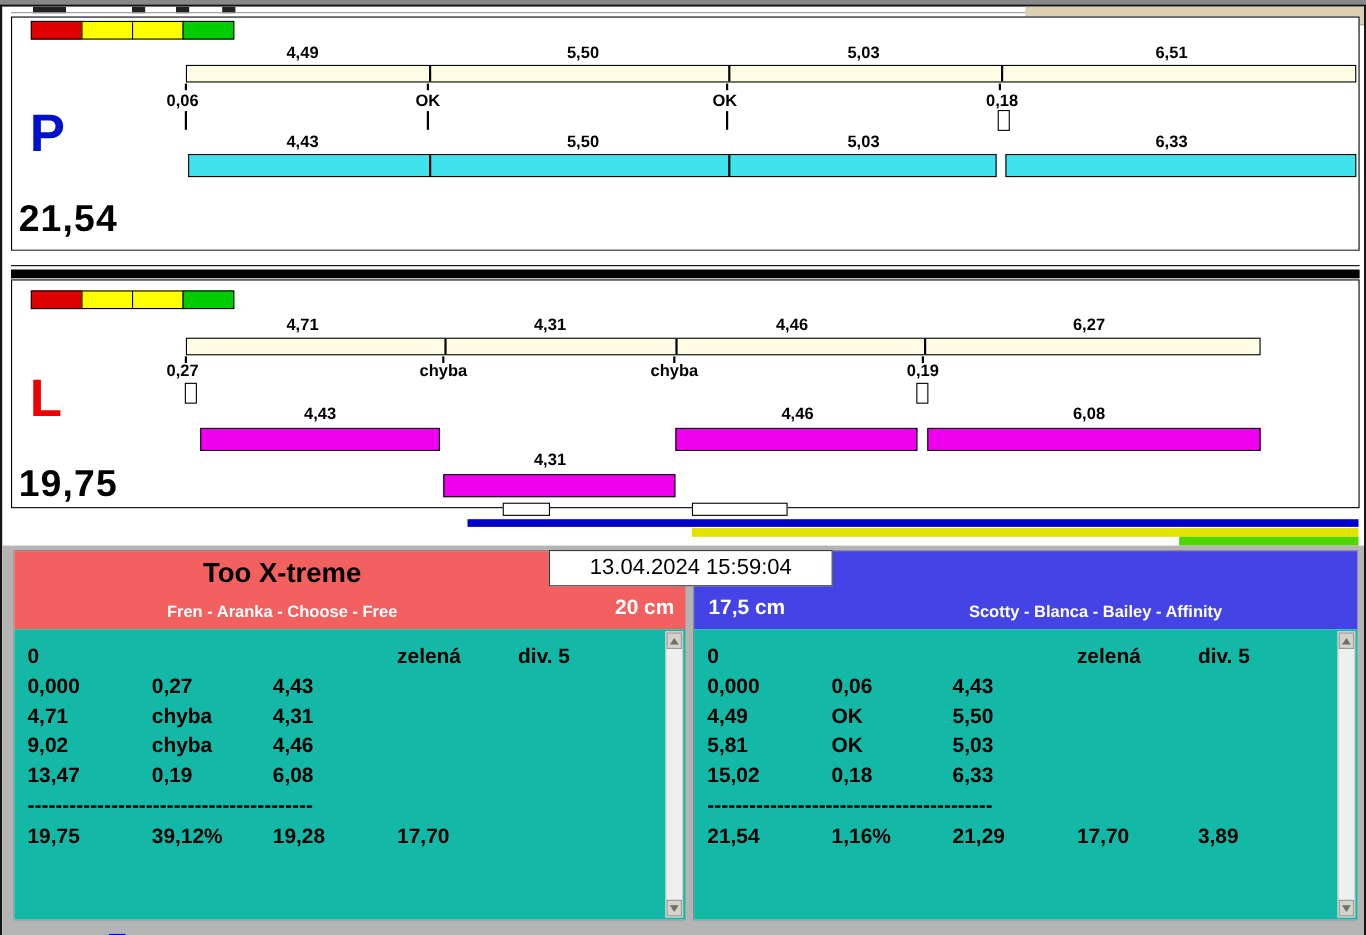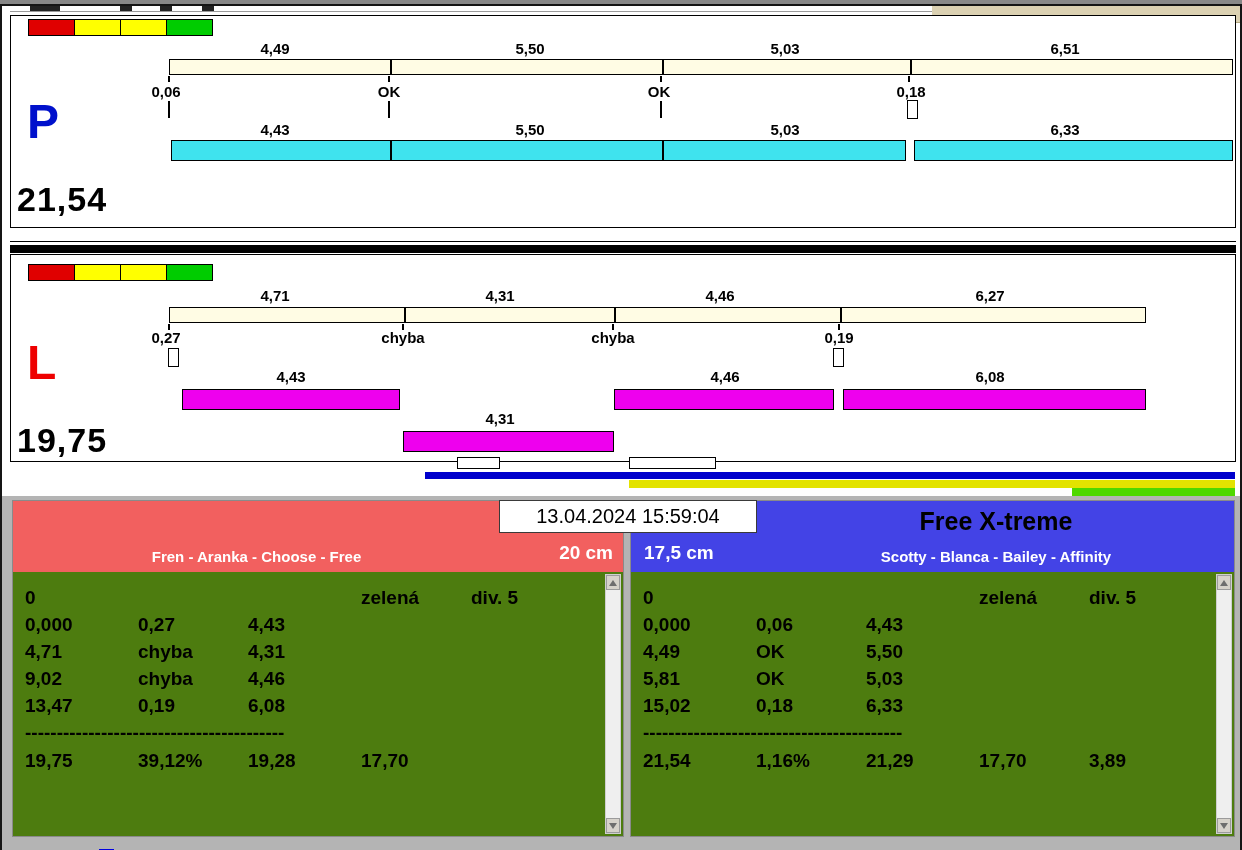--- a/index.html
+++ b/index.html
@@ -32,21 +32,21 @@
   .team.right .team-header{background:#4343e6}
   .team-title{position:absolute;top:6px;font-size:25px;font-weight:bold;text-align:center;color:#000}
   .team.left .team-title{left:0;width:487px}
   .team.right .team-title{left:125px;width:480px}
   .team-members{position:absolute;top:47px;font-size:15px;font-weight:bold;color:#fff;text-align:center;white-space:nowrap}
   .team.left .team-members{left:0;width:487px}
   .team.right .team-members{left:125px;width:480px}
   .team-height{position:absolute;top:41px;font-size:19px;font-weight:bold;color:#fff;white-space:nowrap}
   .team.left .team-height{left:505px;width:95px;text-align:right}
   .team.right .team-height{left:13px}
-  .team-body{position:absolute;left:0;top:71px;right:0;bottom:0;background:#4d7c0f}
+  .team-body{position:absolute;left:0;top:71px;right:0;bottom:0;background:#14b8a6}
   .trow{position:absolute;left:12px;right:22px;font-size:19px;font-weight:bold;white-space:nowrap}
   .c{display:inline-block}
   .c1{width:113px}.c2{width:110px}.c3{width:113px}.c4{width:110px}
   .sbar{position:absolute;right:2px;top:2px;bottom:2px;width:16px;background:#efefef;border:1px solid #cfcfcf}
   .sbtn{position:absolute;left:0;right:0;height:15px;background:#d6d2ca;border:1px solid #9b9b9b;display:flex;align-items:center;justify-content:center}
   .sbtn.up{top:0}.sbtn.down{bottom:0}
   .tri-up{width:0;height:0;border-left:4px solid transparent;border-right:4px solid transparent;border-bottom:6px solid #6e6e6e}
   .tri-down{width:0;height:0;border-left:4px solid transparent;border-right:4px solid transparent;border-top:6px solid #6e6e6e}
   .datebox{position:absolute;left:497px;top:494px;width:258px;height:33px;background:#fff;border:1px solid #3a3a3a;z-index:6;display:flex;align-items:center;justify-content:center;font-size:20px;font-weight:500}
   .bluechip{position:absolute;left:97px;top:843px;width:15px;height:6px;background:#0000e0}
@@ -165,20 +165,21 @@
   <div class="whitebox" style="left:455px;top:451px;width:43px;height:12px"></div>
   <div class="whitebox" style="left:627px;top:451px;width:87px;height:12px"></div>
   <div style="position:absolute;left:423px;top:466px;width:810px;height:7px;background:#0000cc"></div>
   <div style="position:absolute;left:627px;top:474px;width:606px;height:8px;background:#e3e300"></div>
   <div style="position:absolute;left:1070px;top:482px;width:163px;height:8px;background:#4fd800"></div>
 
   <div class="lower"></div>
 
   <div class="team left">
     <div class="team-header">
+      <div class="team-title">Too X-treme</div>
       <div class="team-members">Fren - Aranka - Choose - Free</div>
       <div class="team-height">20 cm</div>
     </div>
     <div class="team-body">
       <div class="trow" style="top:15px">
         <span class="c c1">0</span><span class="c c2"></span><span class="c c3"></span><span class="c c4">zelená</span><span class="c">div. 5</span>
       </div>
       <div class="trow" style="top:42px">
         <span class="c c1">0,000</span><span class="c c2">0,27</span><span class="c c3">4,43</span><span class="c c4"></span><span class="c"></span>
       </div>
@@ -201,21 +202,20 @@
           </div>
         <div class="sbtn down">
             <div class="tri-down"></div>
           </div>
       </div>
     </div>
   </div>
 
   <div class="team right">
     <div class="team-header">
-      <div class="team-title">Free X-treme</div>
       <div class="team-members">Scotty - Blanca - Bailey - Affinity</div>
       <div class="team-height">17,5 cm</div>
     </div>
     <div class="team-body">
       <div class="trow" style="top:15px">
         <span class="c c1">0</span><span class="c c2"></span><span class="c c3"></span><span class="c c4">zelená</span><span class="c">div. 5</span>
       </div>
       <div class="trow" style="top:42px">
         <span class="c c1">0,000</span><span class="c c2">0,06</span><span class="c c3">4,43</span><span class="c c4"></span><span class="c"></span>
       </div>

